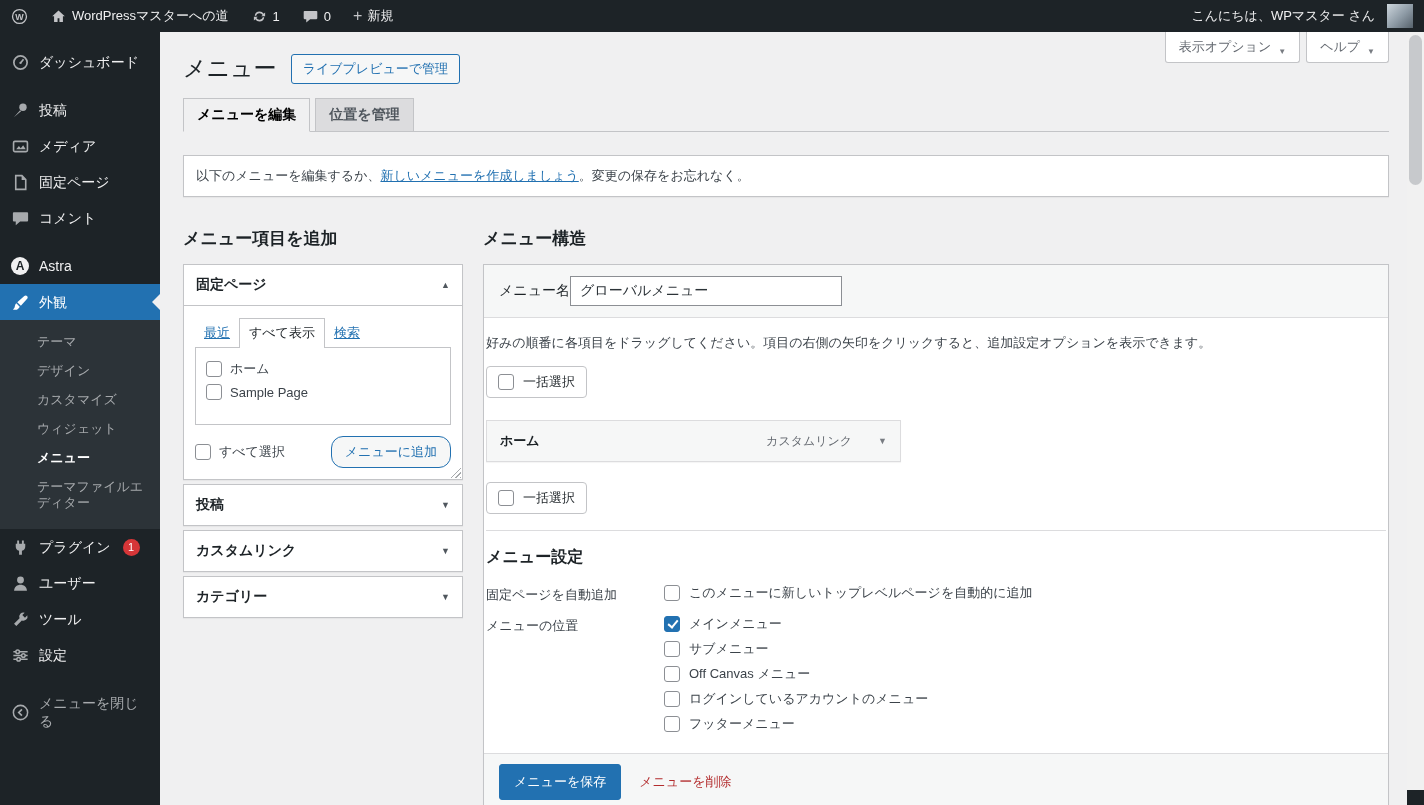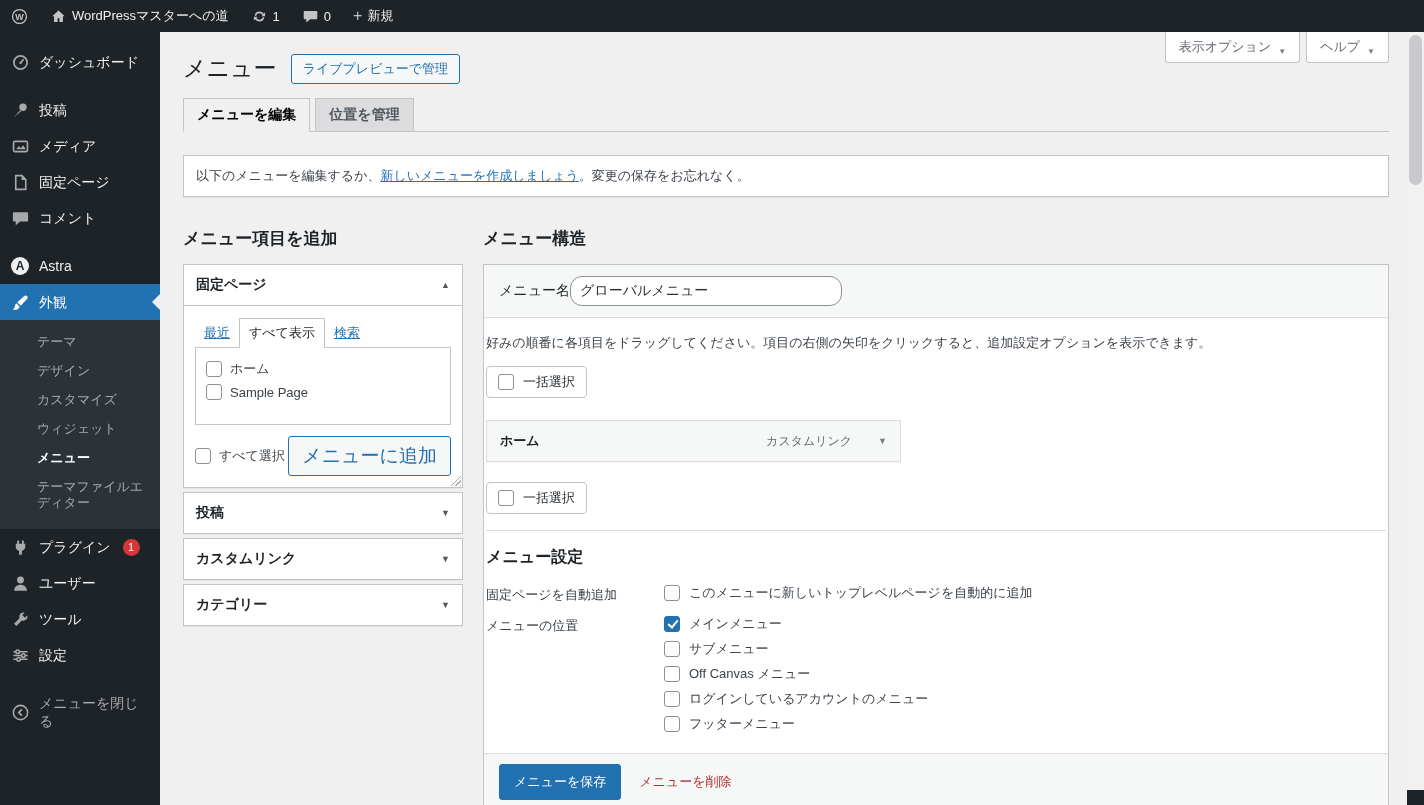--- a/index.html
+++ b/index.html
@@ -63,28 +63,28 @@
   .postbox.open .postbox-header{border-bottom:1px solid #c3c4c7}
   .toggle{font-size:9px;color:#50575e}
   .postbox-body{padding:0 11px 11px;position:relative}
   .inner-tabs{display:flex;align-items:flex-end;margin-top:12px;position:relative}
   .inner-tab{padding:5px 9px;font-size:13px;color:#2271b1;text-decoration:underline}
   .inner-tab.active{background:#fff;border:1px solid #c3c4c7;border-bottom:none;margin-bottom:-1px;color:#1d2327;text-decoration:none;position:relative;z-index:2;padding-bottom:6px}
   .tabs-panel{border:1px solid #c3c4c7;background:#fff;padding:9px 10px;height:78px;position:relative;z-index:1}
   .page-item{display:flex;align-items:center;gap:8px;padding:3px 0;font-size:13px;color:#3c434a;cursor:pointer}
   .postbox-foot{display:flex;justify-content:space-between;align-items:center;margin-top:11px}
   .selectall{display:flex;align-items:center;gap:8px;font-size:13px;color:#3c434a;cursor:pointer}
-  .add-btn{border:1px solid #2271b1;color:#2271b1;background:#f6f7f7;padding:6px 13px;border-radius:3px;font-size:19px}
+  .add-btn{border:1px solid #2271b1;color:#2271b1;background:#f6f7f7;padding:6px 13px;border-radius:12px;font-size:13px}
   .resize-handle{position:absolute;right:1px;bottom:1px;width:13px;height:13px;background:repeating-linear-gradient(135deg,transparent 0 2px,#a7aaad 2px 3px);clip-path:polygon(100% 0,100% 100%,0 100%);cursor:nwse-resize}
 
   
   .menu-box{background:#fff;border:1px solid #c3c4c7;box-shadow:0 1px 1px rgba(0,0,0,.04)}
   .menu-name-row{display:flex;align-items:center;padding:11px 15px;background:#f6f7f7;border-bottom:1px solid #dcdcde}
   .menu-name-row label{font-size:14px;color:#1d2327}
-  .menu-name-input{width:272px;height:30px;border:1px solid #8c8f94;border-radius:12px;padding:0 9px;font-size:14px;color:#2c3338;background:#fff;font-family:inherit}
+  .menu-name-input{width:272px;height:30px;border:1px solid #8c8f94;border-radius:0;padding:0 9px;font-size:14px;color:#2c3338;background:#fff;font-family:inherit}
   .menu-body{padding:16px 2px 0}
   .drag-tip{font-size:13px;color:#3c434a}
   .bulk-select{display:inline-flex;align-items:center;gap:9px;border:1px solid #c3c4c7;border-radius:4px;padding:6px 11px;margin-top:14px;font-size:13px;color:#1d2327;background:#fff;cursor:pointer}
   .bulk-select.bs2{margin-top:20px}
   .menu-item-bar{margin-top:22px;width:415px;border:1px solid #dcdcde;background:#f6f7f7;display:flex;align-items:center;justify-content:space-between;padding:11px 13px;box-shadow:0 1px 1px rgba(0,0,0,.04);cursor:move}
   .mi-title{font-size:13px;font-weight:600;color:#1d2327}
   .mi-right{display:flex;align-items:center;gap:26px}
   .mi-type{font-size:12px;color:#646970}
   .mi-arrow{color:#787c82;font-size:9px;cursor:pointer}
   .menu-settings{margin-top:16px;border-top:1px solid #dcdcde;padding-top:16px}
@@ -142,20 +142,26 @@
         <span class="ab-icon">
           <svg viewBox="0 0 20 20">
               <path fill="currentColor" d="M3 3.5h14c.6 0 1 .4 1 1v7.6c0 .6-.4 1-1 1h-7.4L5 17v-3.9H3c-.6 0-1-.4-1-1V4.5c0-.6.4-1 1-1z"></path>
             </svg>
         </span>
         <span class="ab-label">0</span>
       </a>
       <a class="ab-item">
         <span class="ab-plus">+</span>
         <span class="ab-label">新規</span>
+      </a>
+    </div>
+    <div class="ab-right">
+      <a class="ab-item">
+        <span class="ab-label">こんにちは、WPマスター さん</span>
+        <span class="avatar"></span>
       </a>
     </div>
   </header>
 
   <nav class="sidebar">
     <div class="menu-item">
       <span class="mi-icon">
         <svg viewBox="0 0 20 20">
             <circle cx="10" cy="10" r="7" fill="none" stroke="currentColor" stroke-width="1.8"></circle>
             <path d="M10 10.5 13.2 6.6" stroke="currentColor" stroke-width="1.8" fill="none"></path>

